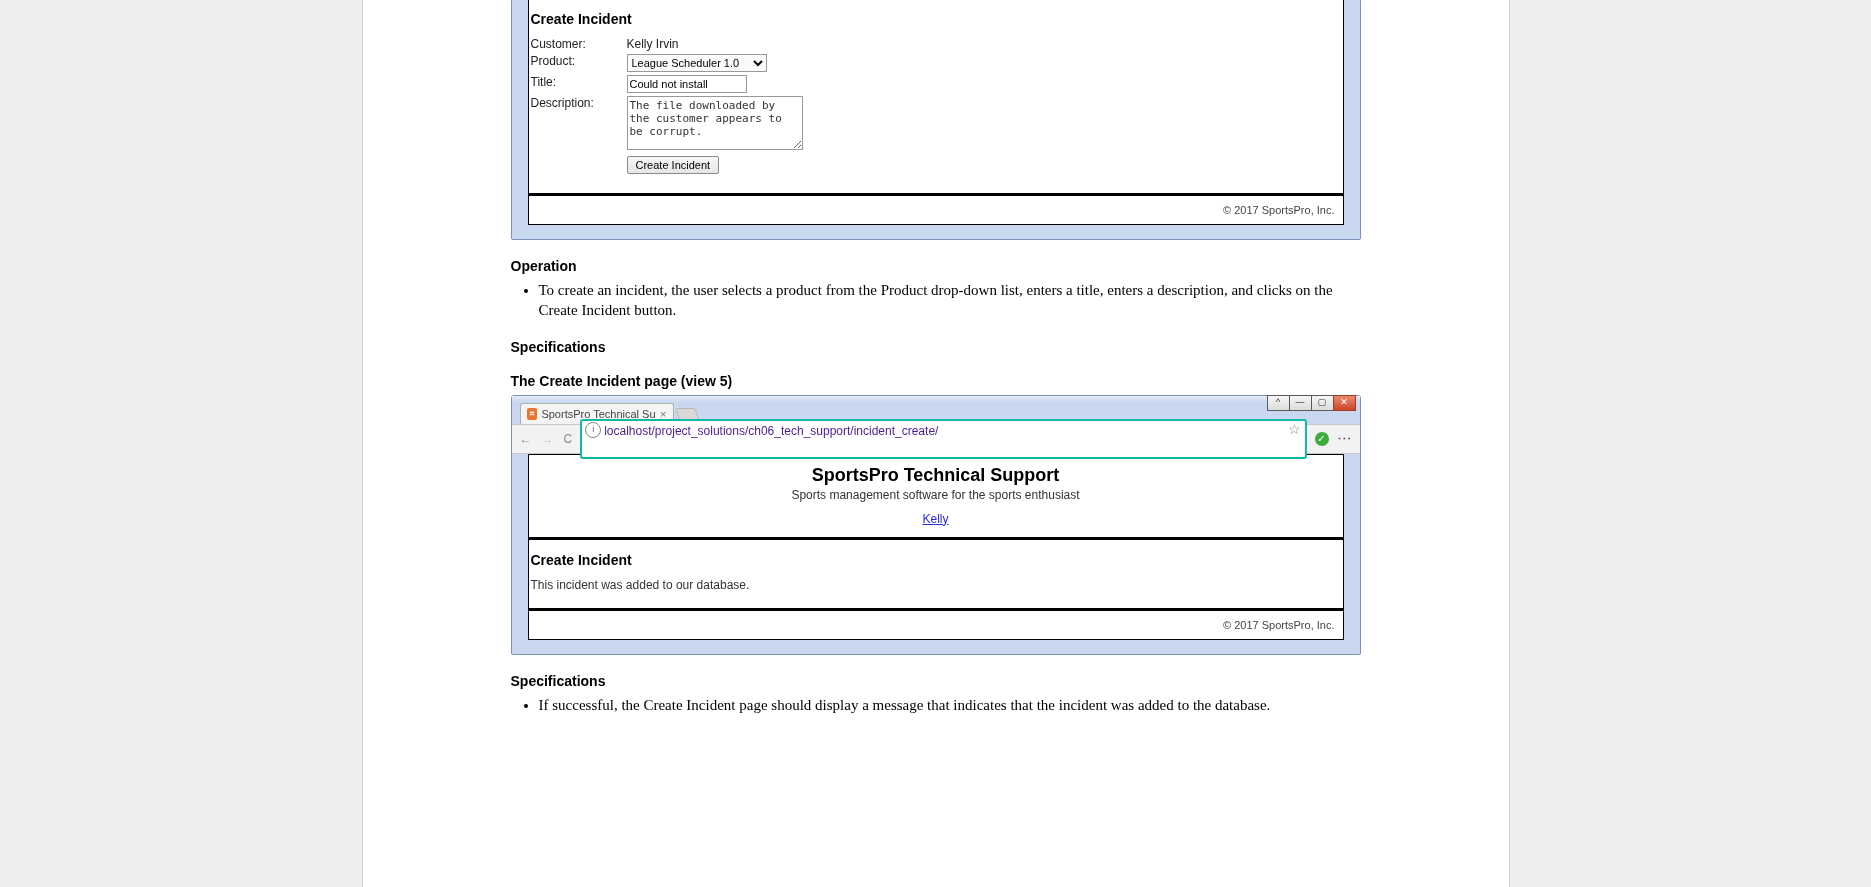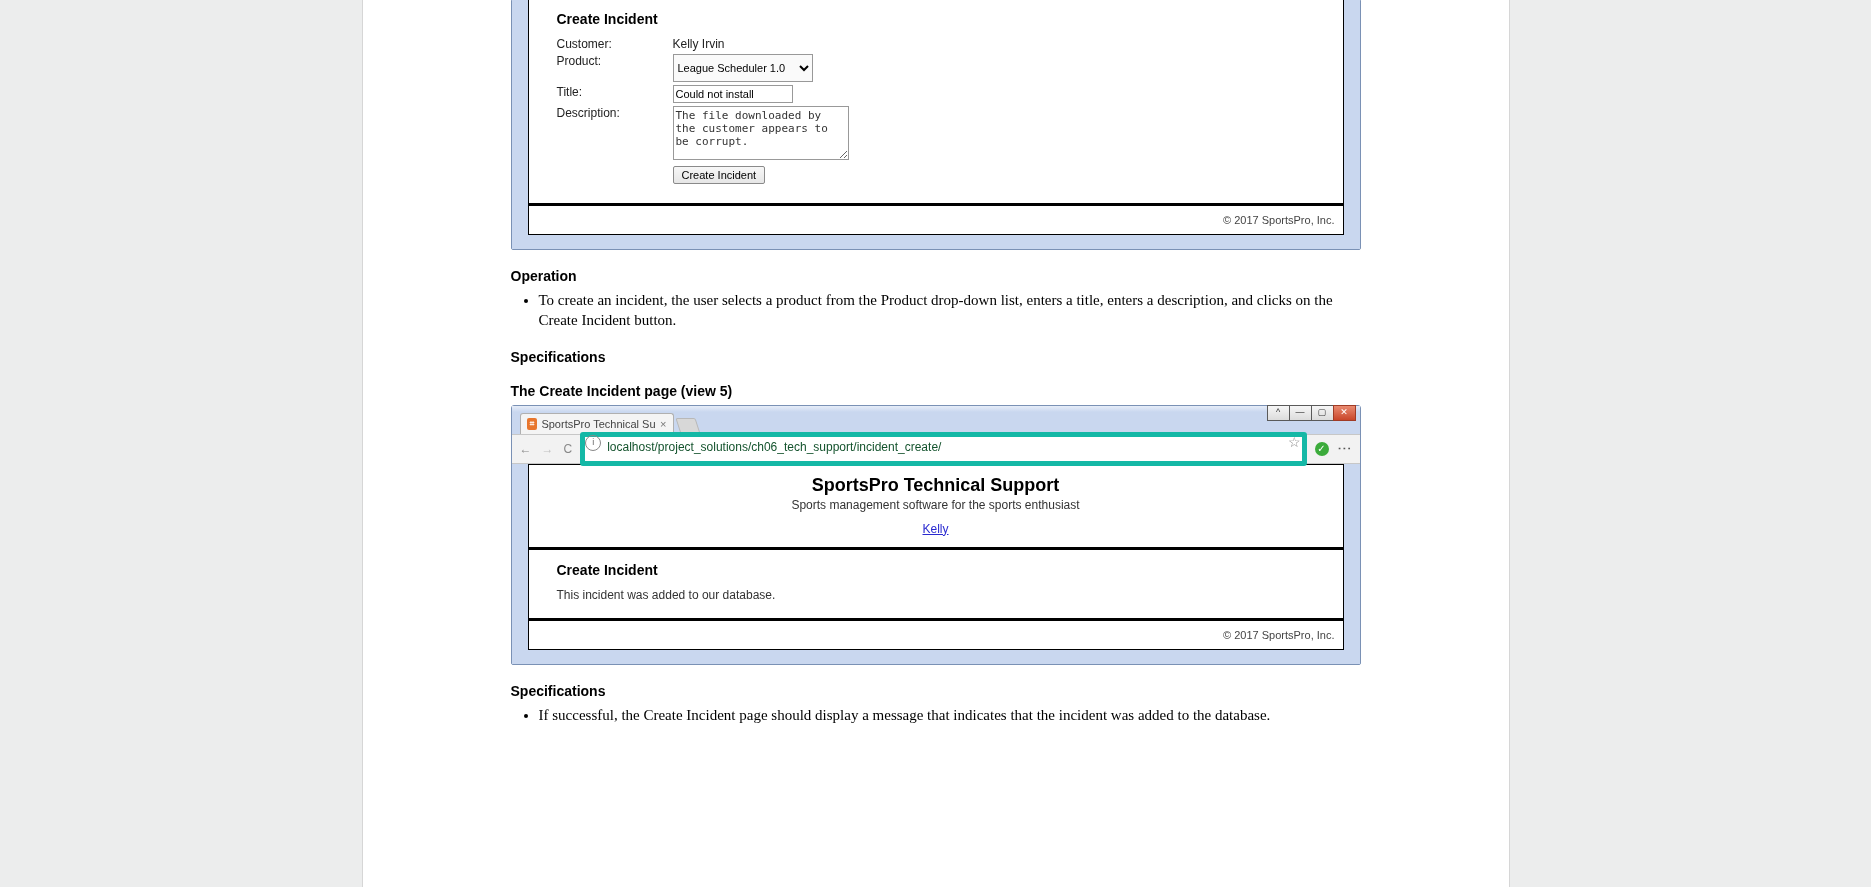--- a/index.html
+++ b/index.html
@@ -117,25 +117,25 @@
     padding: 0 8px;
     gap: 8px;
     font-size: 12px;
     color: #666;
   }
   .bw-addr .nav { display:flex; gap:10px; color:#888; }
   .bw-addr .nav .disabled { color:#c0c0c0; }
   .bw-addr input.url {
     flex: 1;
     height: 20px;
-    border: 5px solid #14b8a6;
+    border: 2px solid #14b8a6;
     border-radius: 3px;
-    padding: 0 22px 4px 22px;
-    font-size: 12px;
-    color: #14532d;
+    padding: 0 22px 16px 22px;
+    font-size: 12px;
+    color: #4c1d95;
     background: #fff;
   }
   .url-wrap { position: relative; flex: 1; display:flex; }
   .url-wrap .infoico {
     position: absolute; left: 5px; top: 3px;
     width: 14px; height: 14px;
     border: 1px solid #888; border-radius: 50%;
     font-size: 9px; line-height: 13px; text-align: center; color:#666;
   }
   .url-wrap .star  { position:absolute; right:6px; top:2px; color:#888; font-size:14px; }
@@ -172,21 +172,21 @@
   }
   .sp-home {
     display:inline-block;
     margin-top:10px;
     font-family: Arial, sans-serif;
     font-size: 12px;
     color:#2a2ad0;
     text-decoration: underline;
   }
   .sp-main {
-    padding: 12px 18px 16px 28px;
+    padding: 12px 18px 16px 2px;
     border-bottom: 3px solid #000;
   }
   .sp-h2 {
     font-family: Arial, sans-serif;
     font-weight: 700;
     font-size: 14px;
     margin: 0 0 10px 0;
   }
   .sp-body-text {
     font-family: Arial, sans-serif;
@@ -195,28 +195,28 @@
   }
   .sp-footer {
     text-align: right;
     font-family: Arial, sans-serif;
     font-size: 11px;
     color:#444;
     padding: 8px 8px;
   }
 
   
-  .fld-row { display:flex; align-items:flex-start; margin: 3px 0; font-family: Arial, sans-serif; font-size:12px; color:#222;gap:20px; }
+  .fld-row { display:flex; align-items:flex-start; margin: 3px 0; font-family: Arial, sans-serif; font-size:12px; color:#222; }
   .fld-row .lab { width: 96px; }
   .fld-row .val {  }
   .sel1 {
     font-size:11px;
     border:1px solid #999;
     background:#fafafa;
-    height:28px;
+    height:18px;
     width:140px;
   }
   .txt1 {
     font-size:11px;
     border:1px solid #999;
     height:16px;
     width:114px;
     padding:0 2px;
   }
   .ta1 {

